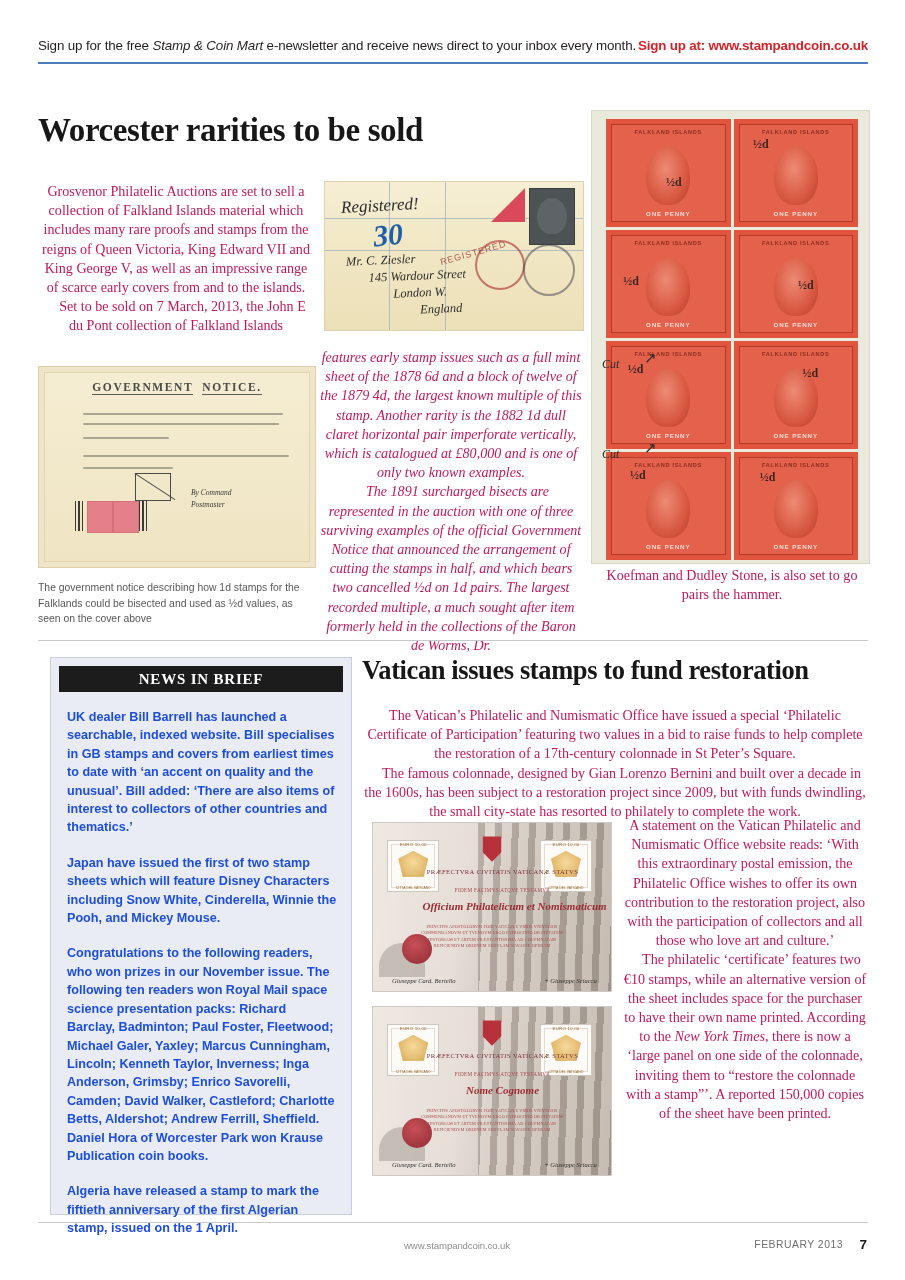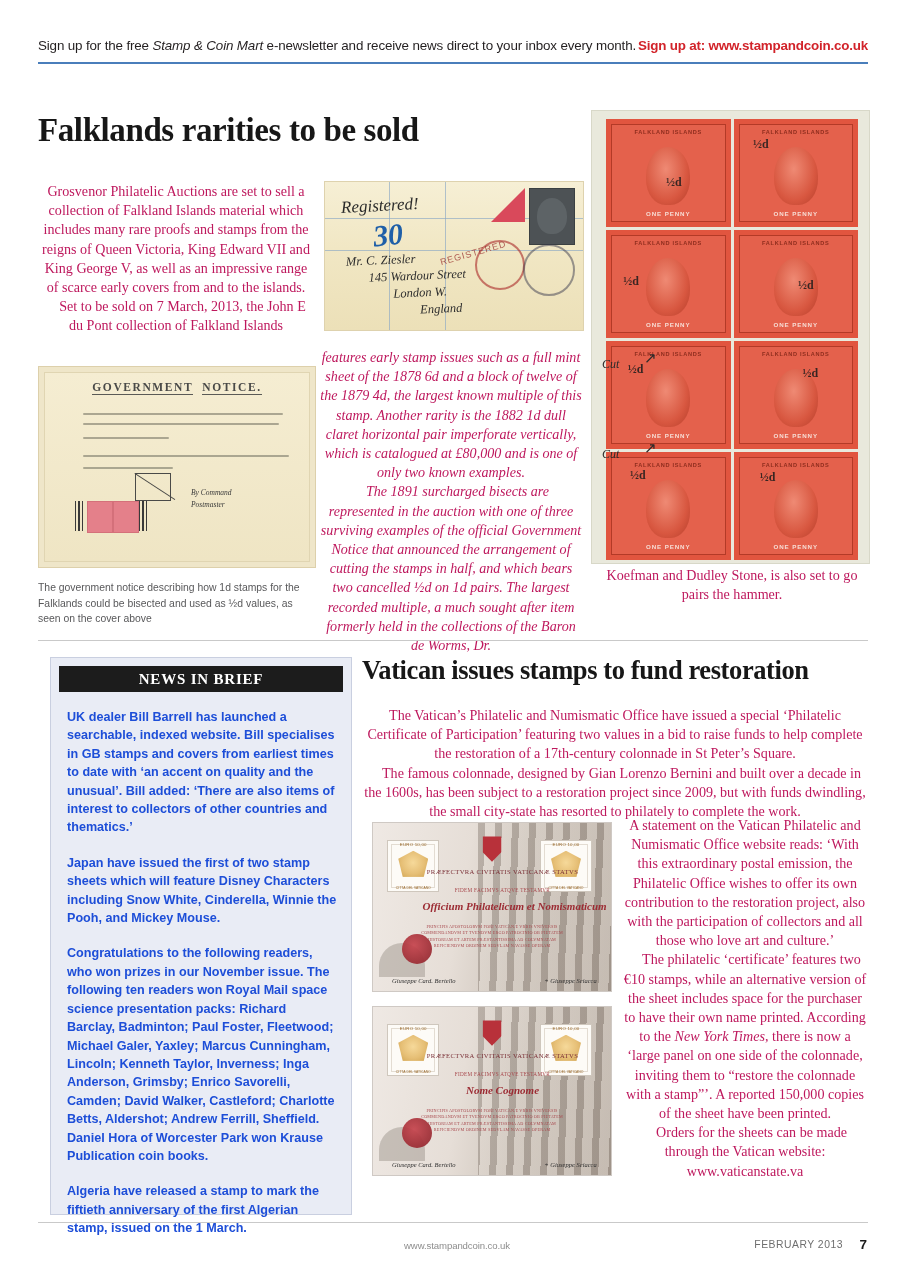--- a/index.html
+++ b/index.html
@@ -215,21 +215,21 @@
 <body>
 
 <div class="page">
 
   <div class="topbar">
     <div class="topbar-text"><span>Sign up for the free </span><i>Stamp &amp; Coin Mart</i><span> e-newsletter and receive news direct to your inbox every month.</span></div>
     <div class="topbar-cta">Sign up at: www.stampandcoin.co.uk</div>
     <div class="topbar-rule"></div>
   </div>
 
-  <div class="headline" id="h-falklands">Falklands rarities to be sold</div>
+  <div class="headline" id="h-falklands">Worcester rarities to be sold</div>
 
   <div class="bodytext" id="col-a">
     <p>Grosvenor Philatelic Auctions are set to sell a collection of Falkland Islands material which includes many rare proofs and stamps from the reigns of Queen Victoria, King Edward VII and King George V, as well as an impressive range of scarce early covers from and to the islands.</p>
     <p>Set to be sold on 7 March, 2013, the John E du Pont collection of Falkland Islands</p>
   </div>
 
   <div class="imgbox" id="img-cover">
     <div class="cover-paper"></div>
     <div class="cover-line cover-h1"></div>
     <div class="cover-line cover-h2"></div>
@@ -358,21 +358,21 @@
   <div class="hrule" id="rule-mid"></div>
 
   <div id="nib">
     <div id="nib-header">
       <span>NEWS IN BRIEF</span>
     </div>
     <div id="nib-body">
       <p>UK dealer Bill Barrell has launched a searchable, indexed website. Bill specialises in GB stamps and covers from earliest times to date with ‘an accent on quality and the unusual’. Bill added: ‘There are also items of interest to collectors of other countries and thematics.’</p>
       <p>Japan have issued the first of two stamp sheets which will feature Disney Characters including Snow White, Cinderella, Winnie the Pooh, and Mickey Mouse.</p>
       <p>Congratulations to the following readers, who won prizes in our November issue. The following ten readers won Royal Mail space science presentation packs: Richard Barclay, Badminton; Paul Foster, Fleetwood; Michael Galer, Yaxley; Marcus Cunningham, Lincoln; Kenneth Taylor, Inverness; Inga Anderson, Grimsby; Enrico Savorelli, Camden; David Walker, Castleford; Charlotte Betts, Aldershot; Andrew Ferrill, Sheffield. Daniel Hora of Worcester Park won Krause Publication coin books.</p>
-      <p>Algeria have released a stamp to mark the fiftieth anniversary of the first Algerian stamp, issued on the 1 March.</p>
+      <p>Algeria have released a stamp to mark the fiftieth anniversary of the first Algerian stamp, issued on the 1 April.</p>
     </div>
   </div>
 
   <div class="headline" id="h-vatican">Vatican issues stamps to fund restoration</div>
 
   <div class="bodytext" id="vat-intro">
     <p>The Vatican’s Philatelic and Numismatic Office have issued a special ‘Philatelic Certificate of Participation’ featuring two values in a bid to raise funds to help complete the restoration of a 17th-century colonnade in St Peter’s Square.</p>
     <p>The famous colonnade, designed by Gian Lorenzo Bernini and built over a decade in the 1600s, has been subject to a restoration project since 2009, but with funds dwindling, the small city-state has resorted to philately to complete the work.</p>
   </div>
 
@@ -430,21 +430,20 @@
       <div class="vsigs">
         <span>Giuseppe Card. Bertello</span>
         <span>+ Giuseppe Sciacca</span>
       </div>
     </div>
   </div>
 
   <div class="bodytext" id="vat-right">
     <p>A statement on the Vatican Philatelic and Numismatic Office website reads: ‘With this extraordinary postal emission, the Philatelic Office wishes to offer its own contribution to the restoration project, also with the participation of collectors and all those who love art and culture.’</p>
     <p><span>The philatelic ‘certificate’ features two €10 stamps, while an alternative version of the sheet includes space for the purchaser to have their own name printed. According to the </span><i>New York Times</i><span>, there is now a ‘large panel on one side of the colonnade, inviting them to “restore the colonnade with a stamp”’. A reported 150,000 copies of the sheet have been printed.</span></p>
-    <p>Orders for the sheets can be made through the Vatican website: www.vaticanstate.va</p>
   </div>
 
   <div class="hrule" id="rule-foot"></div>
   <div id="foot-url">www.stampandcoin.co.uk</div>
   <div id="foot-date">FEBRUARY 2013</div>
   <div id="foot-page">7</div>
 
 </div>
 
 </body></html>

